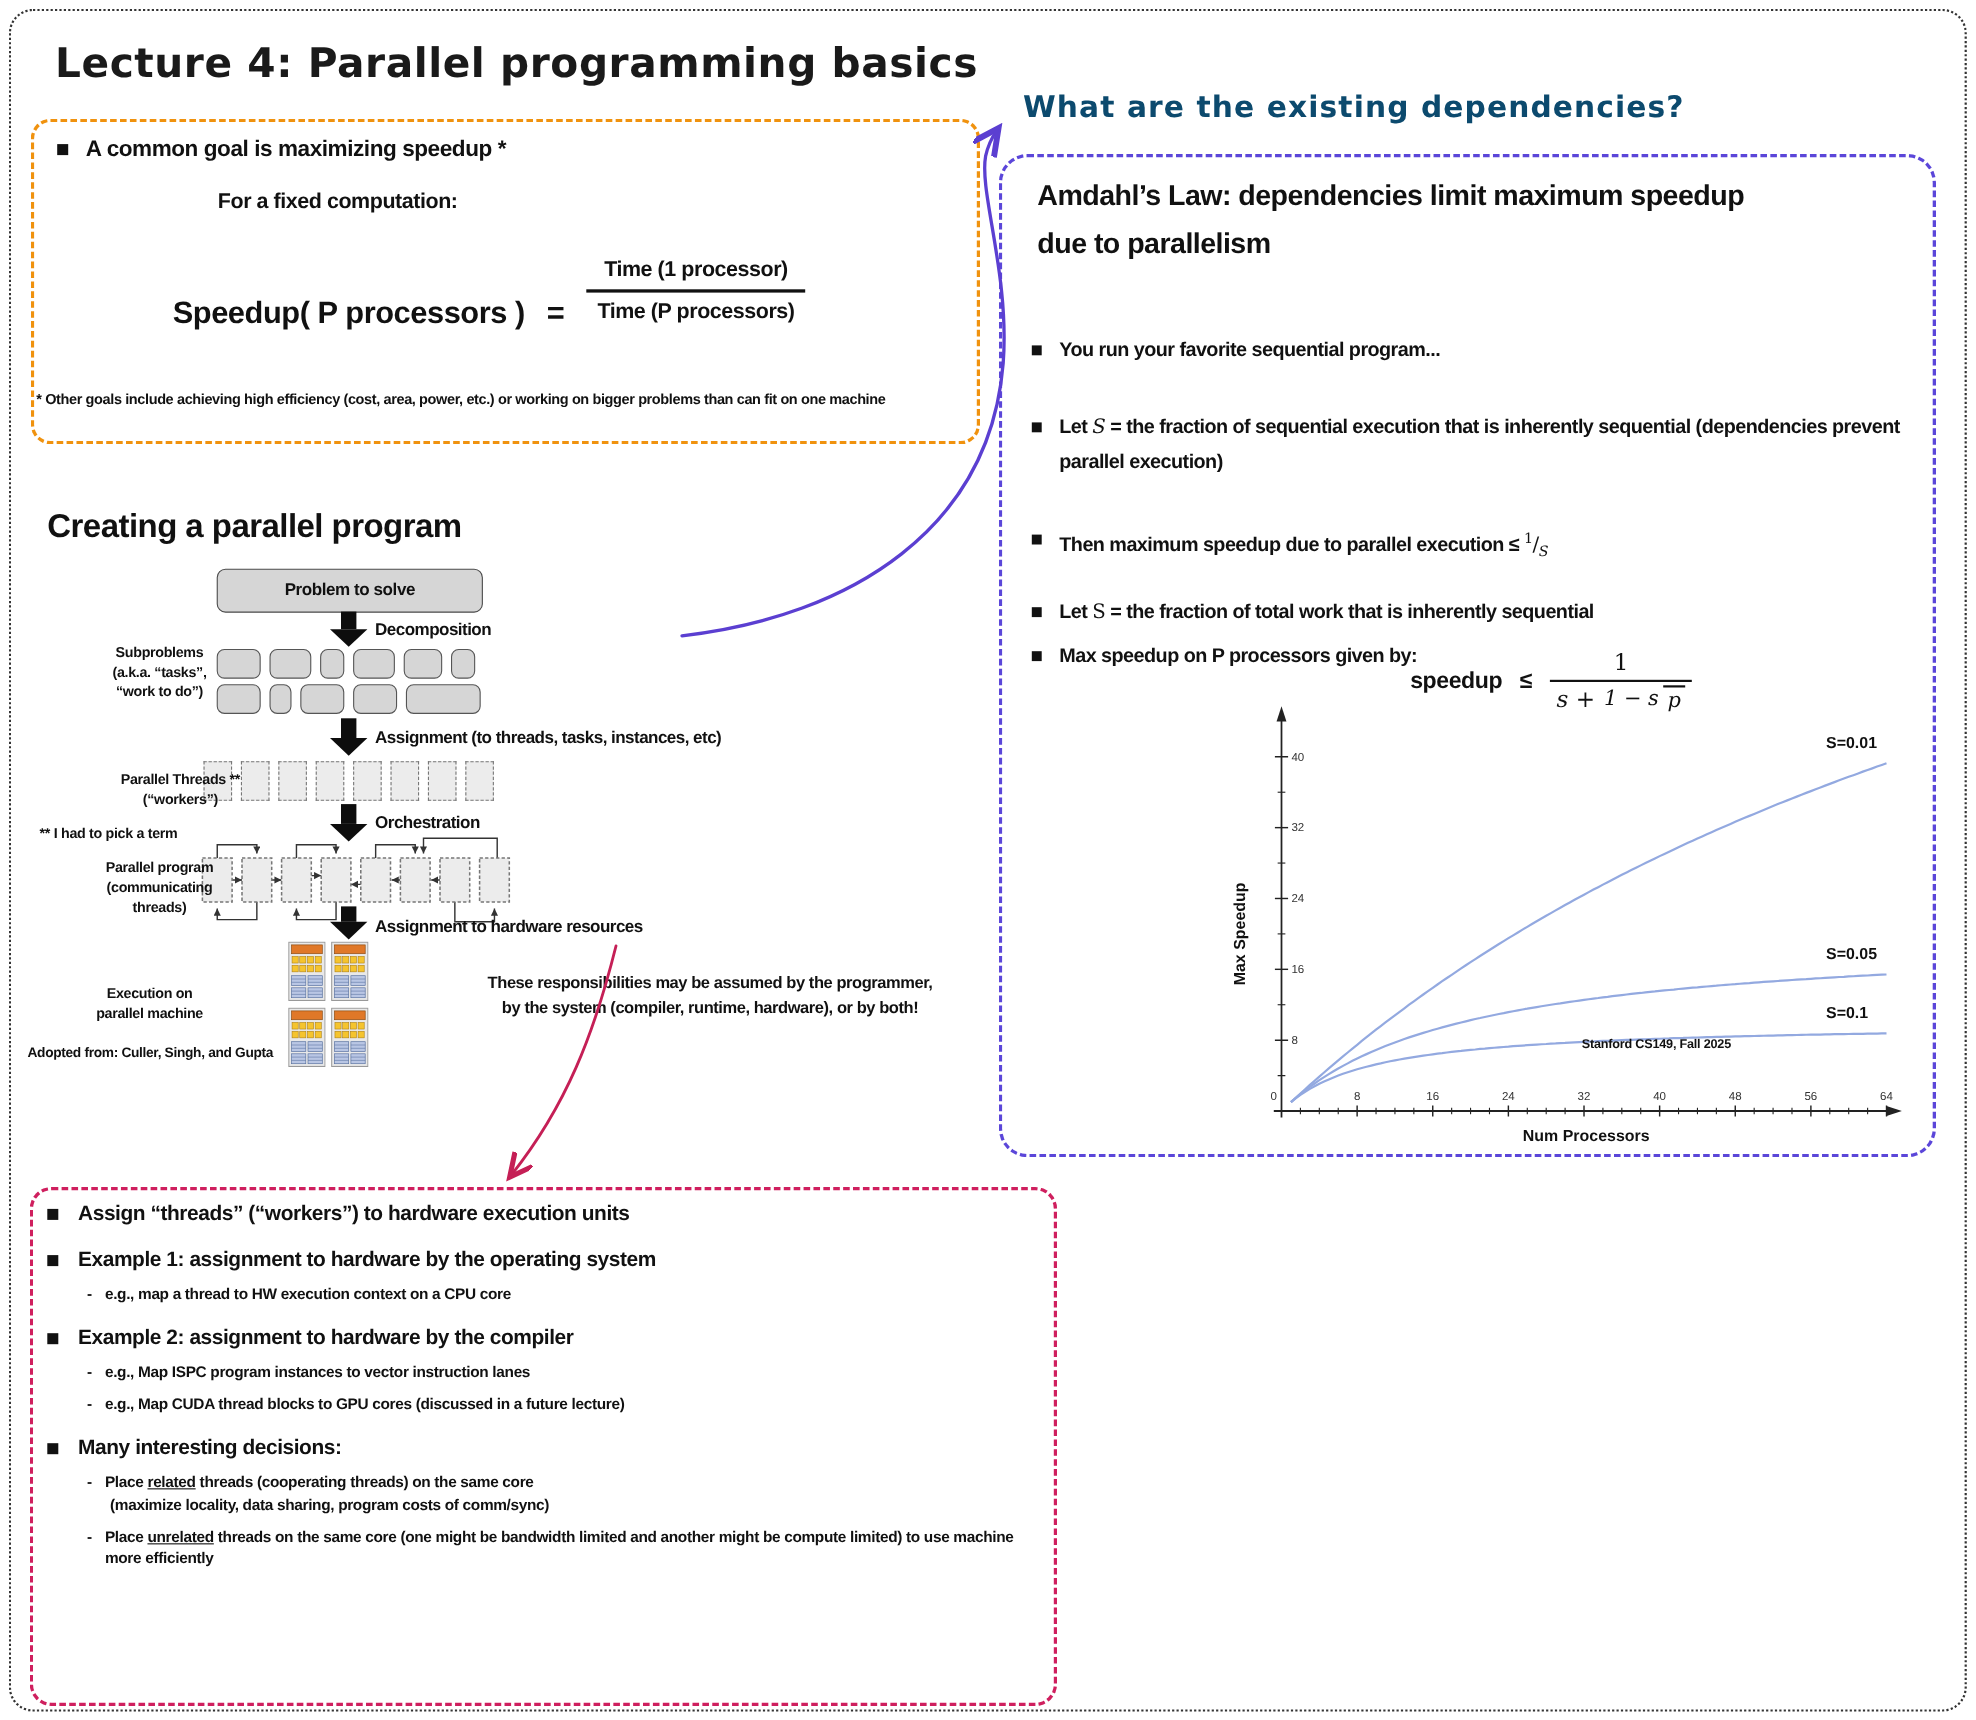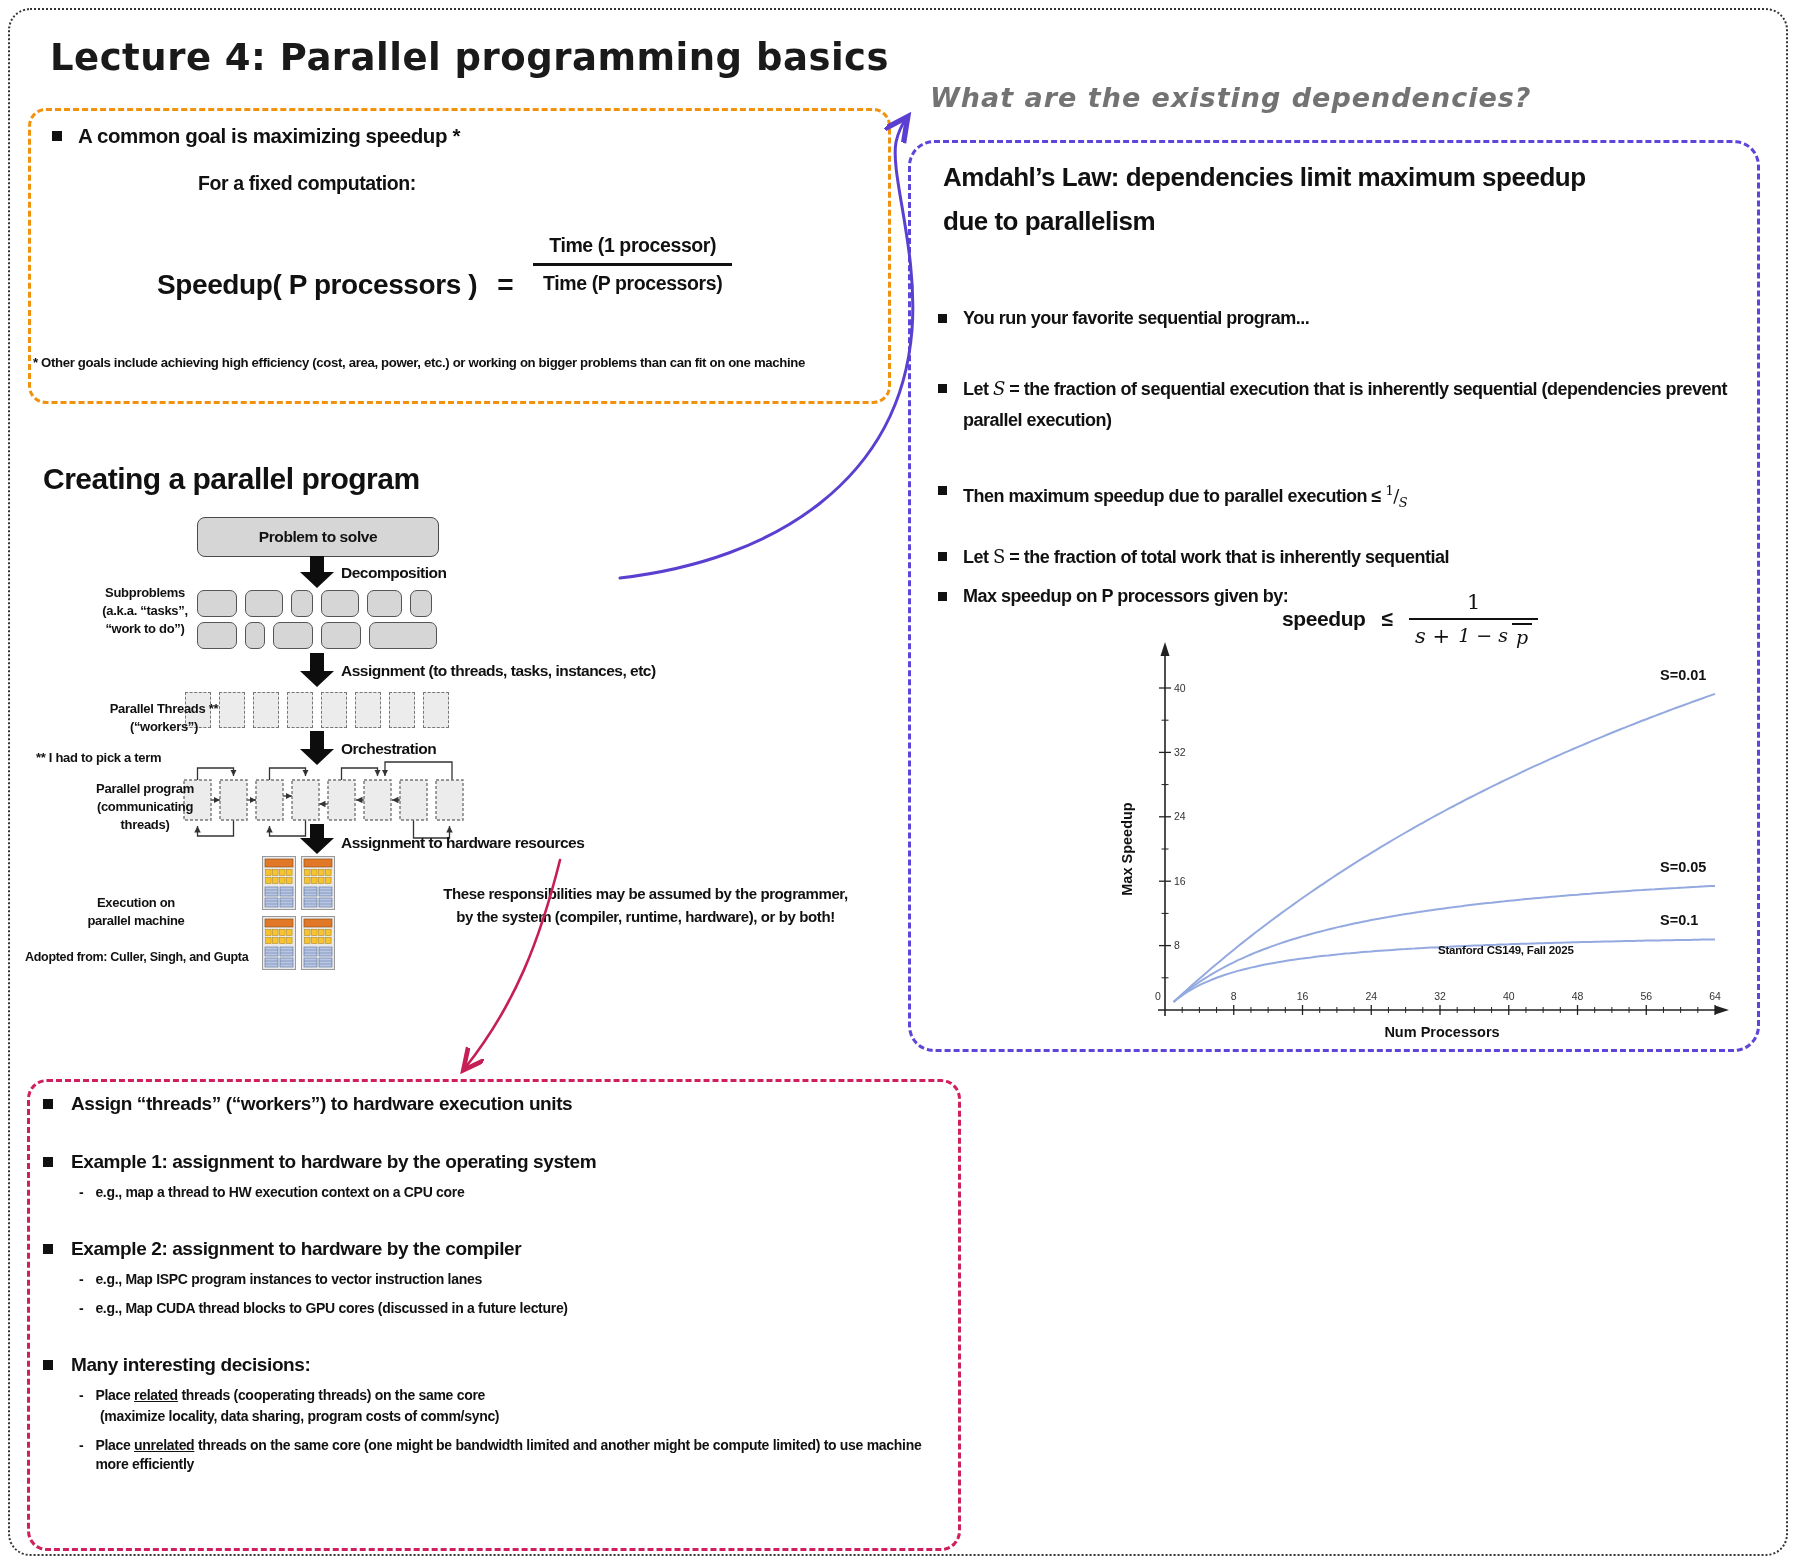--- a/index.html
+++ b/index.html
@@ -16,21 +16,21 @@
   .sqm{width:10px;height:10px;background:#111;display:inline-block;flex:0 0 auto;}
   .ob-l1{left:198px;top:172px;font-size:19.5px;font-weight:bold;letter-spacing:-.4px;}
   .ob-f{left:157px;top:228px;display:flex;align-items:center;gap:20px;font-weight:bold;}
   .ob-lhs,.ob-eq{font-size:28px;letter-spacing:-.4px;margin-top:41px;}
   .sfrac{display:flex;flex-direction:column;align-items:center;font-size:19.5px;letter-spacing:-.4px;}
   .sfrac .sfnum{padding:2px 10px 6px 10px;}
   .sfrac .sfden{border-top:3px solid #111;padding:6px 10px 2px 10px;}
   .ob-foot{left:33px;top:355px;width:848px;font-size:13.2px;font-weight:bold;letter-spacing:-.35px;}
 
   
-  .annot{left:930px;top:82px;font-size:27px;letter-spacing:1px;color:#737373;font-style:italic;}
+  .annot{left:930px;top:82px;font-size:27px;letter-spacing:1px;color:#0c4a6e;}
   .pbox{left:908px;top:140px;width:846px;height:906px;border:3px dashed #5b46d9;border-radius:26px;}
   .am-title{left:943px;top:155px;width:645px;font-size:26px;font-weight:bold;letter-spacing:-.5px;line-height:44px;}
   .abullet{position:absolute;left:938px;width:790px;display:flex;gap:16px;font-size:18px;font-weight:bold;letter-spacing:-.5px;line-height:31px;}
   .abullet .sqm{margin-top:11px;width:9px;height:9px;}
   .ab0{top:303px;} .ab1{top:373px;} .ab2{top:475px;} .ab3{top:541px;} .ab4{top:581px;}
   .m-serif{font-family:"DejaVu Serif",serif;font-weight:normal;}
   .m-it{font-style:italic;}
   .m-sup{font-family:"DejaVu Serif",serif;font-weight:normal;font-size:13px;vertical-align:super;}
   .m-sub{font-size:13px;vertical-align:sub;}
   .u{text-decoration:underline;}
@@ -65,21 +65,21 @@
   #threads{left:185px;top:692px;display:flex;gap:8px;}
   .termnote{left:36px;top:750px;font-size:13px;font-weight:bold;letter-spacing:-.3px;}
   #cluster{left:180px;top:760px;width:292px;height:84px;}
   #chips{left:262px;top:856px;width:76px;display:grid;grid-template-columns:34px 34px;gap:6px 5px;}
   .resp{left:358px;top:882px;width:575px;text-align:center;font-size:15px;font-weight:bold;letter-spacing:-.4px;line-height:23px;}
   .adopted{left:25px;top:950px;font-size:12.5px;font-weight:bold;letter-spacing:-.3px;}
 
   
   .rbox{left:27px;top:1079px;width:928px;height:466px;border:3px dashed #cf1f5e;border-radius:20px;}
   #assign-items{left:27px;top:1079px;width:928px;height:466px;box-sizing:border-box;padding:14px 18px 0 16px;}
-  .ai-l0{display:flex;gap:18px;font-size:19px;font-weight:bold;letter-spacing:-.4px;line-height:22px;margin-top:36px;}
+  .ai-l0{display:flex;gap:18px;font-size:19px;font-weight:bold;letter-spacing:-.4px;line-height:22px;margin-top:20px;}
   .ai-l0.first{margin-top:0;}
   .ai-l0 .sqm{margin-top:6px;}
   .ai-l1{display:flex;gap:12px;font-size:14px;font-weight:bold;letter-spacing:-.3px;line-height:19px;margin-top:10px;margin-left:36px;}
   .ai-dash{flex:0 0 auto;font-weight:bold;}
   .ai-line2{font-size:14px;font-weight:bold;letter-spacing:-.3px;line-height:19px;margin-left:57px;margin-top:2px;}
 
   .overlay{position:absolute;left:0;top:0;width:1796px;height:1564px;pointer-events:none;}
   svg text{font-family:"Liberation Sans",sans-serif;}
 </style>
 </head>

